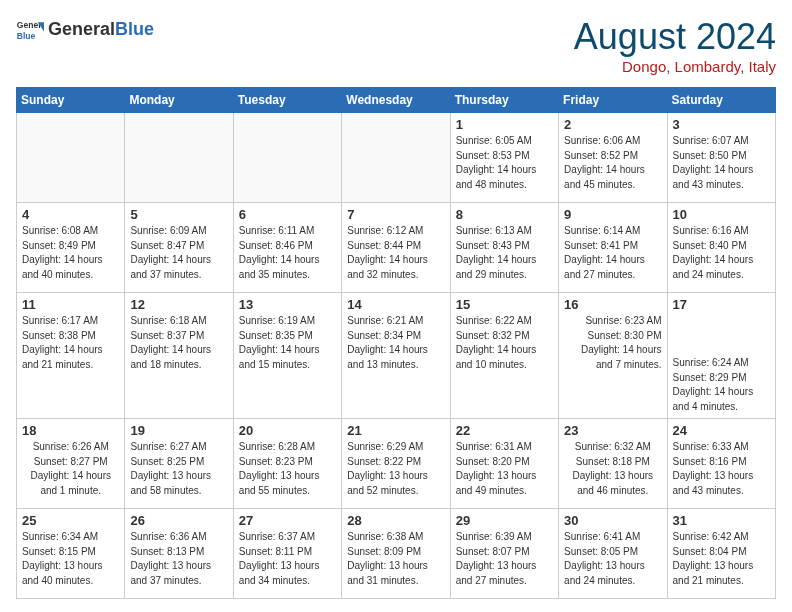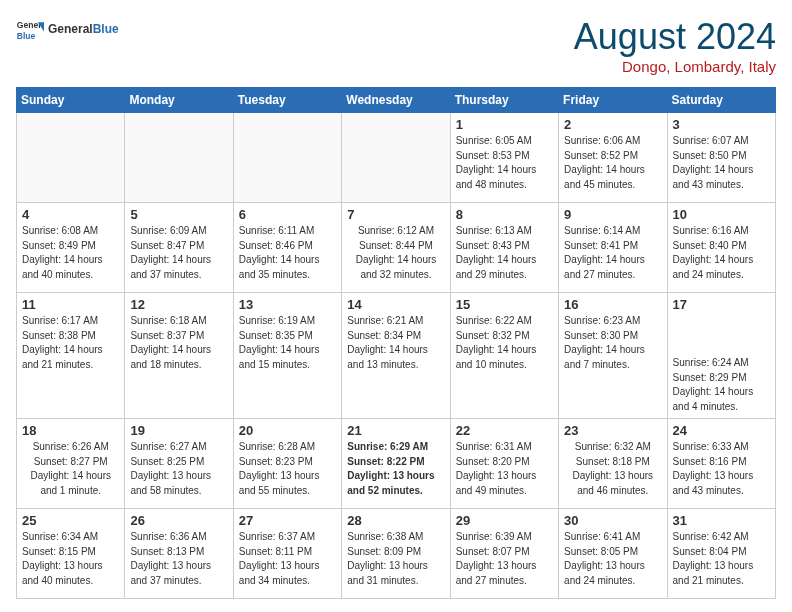--- a/index.html
+++ b/index.html
@@ -15,21 +15,21 @@
       justify-content: space-between;
       align-items: flex-start;
       margin-bottom: 12px;
     }
     .logo {
       display: flex;
       align-items: center;
       gap: 4px;
     }
     .logo-text {
-      font-size: 12px;
+      font-size: 18px;
       font-weight: bold;
       color: #333;
       line-height: 1.1;
     }
     .logo-text span {
       color: #2a6db5;
     }
     .logo-icon {
       width: 28px;
       height: 28px;
@@ -164,21 +164,21 @@
         </td>
         <td>
           <span class="day-num">6</span>
           <div class="cell-info" style="white-space: pre-line;">Sunrise: 6:11 AM
 Sunset: 8:46 PM
 Daylight: 14 hours
 and 35 minutes.</div>
         </td>
         <td>
           <span class="day-num">7</span>
-          <div class="cell-info" style="white-space: pre-line; text-align: center;">Sunrise: 6:12 AM
+          <div class="cell-info" style="white-space: pre-line;">Sunrise: 6:12 AM
 Sunset: 8:44 PM
 Daylight: 14 hours
 and 32 minutes.</div>
         </td>
         <td>
           <span class="day-num">8</span>
           <div class="cell-info" style="white-space: pre-line;">Sunrise: 6:13 AM
 Sunset: 8:43 PM
 Daylight: 14 hours
 and 29 minutes.</div>
@@ -229,21 +229,21 @@
         </td>
         <td>
           <span class="day-num">15</span>
           <div class="cell-info" style="white-space: pre-line;">Sunrise: 6:22 AM
 Sunset: 8:32 PM
 Daylight: 14 hours
 and 10 minutes.</div>
         </td>
         <td>
           <span class="day-num">16</span>
-          <div class="cell-info" style="white-space: pre-line;">Sunrise: 6:23 AM
+          <div class="cell-info" style="white-space: pre-line; text-align: right;">Sunrise: 6:23 AM
 Sunset: 8:30 PM
 Daylight: 14 hours
 and 7 minutes.</div>
         </td>
         <td>
           <span class="day-num">17</span>
           <div class="cell-info" style="white-space: pre-line; margin-top: 44px;">Sunrise: 6:24 AM
 Sunset: 8:29 PM
 Daylight: 14 hours
 and 4 minutes.</div>
@@ -266,21 +266,21 @@
         </td>
         <td>
           <span class="day-num">20</span>
           <div class="cell-info" style="white-space: pre-line;">Sunrise: 6:28 AM
 Sunset: 8:23 PM
 Daylight: 13 hours
 and 55 minutes.</div>
         </td>
         <td>
           <span class="day-num">21</span>
-          <div class="cell-info" style="white-space: pre-line; font-weight: bold;">Sunrise: 6:29 AM
+          <div class="cell-info" style="white-space: pre-line;">Sunrise: 6:29 AM
 Sunset: 8:22 PM
 Daylight: 13 hours
 and 52 minutes.</div>
         </td>
         <td>
           <span class="day-num">22</span>
           <div class="cell-info" style="white-space: pre-line;">Sunrise: 6:31 AM
 Sunset: 8:20 PM
 Daylight: 13 hours
 and 49 minutes.</div>

